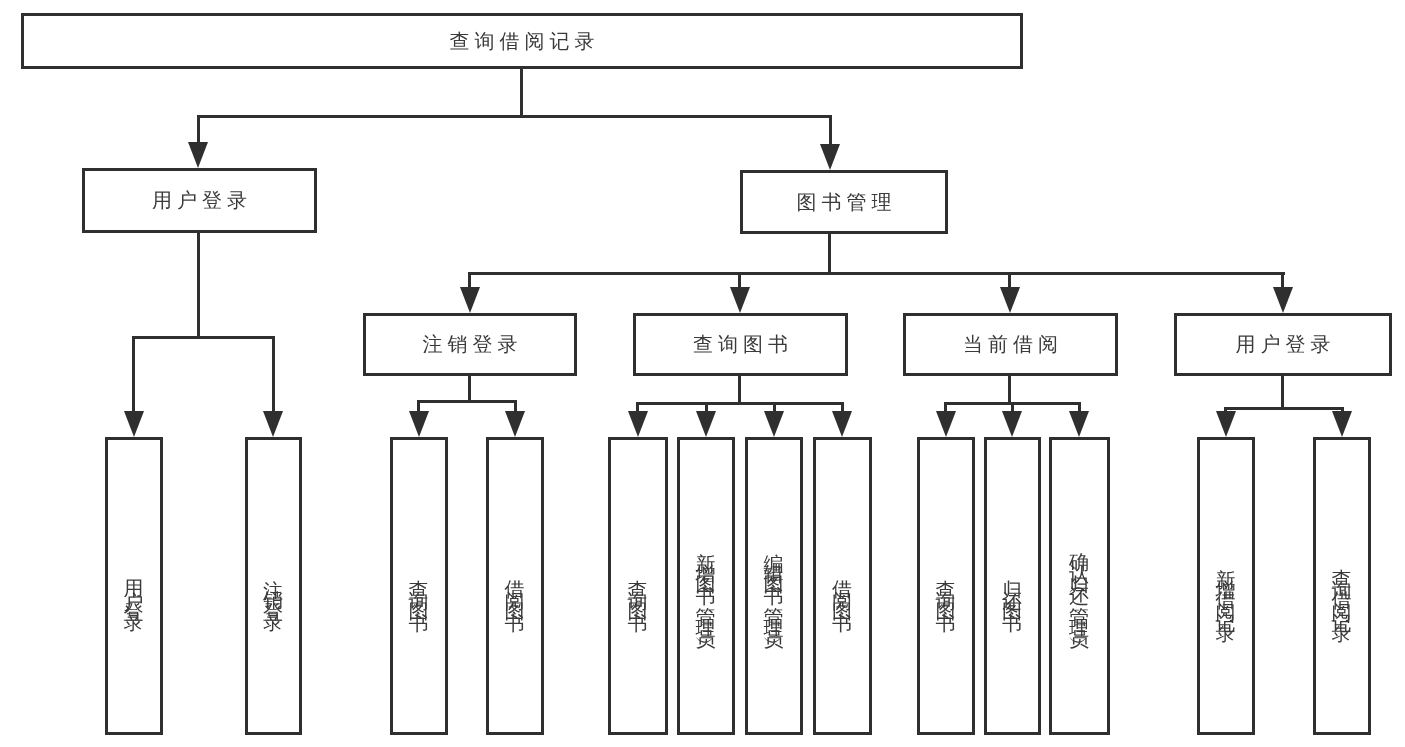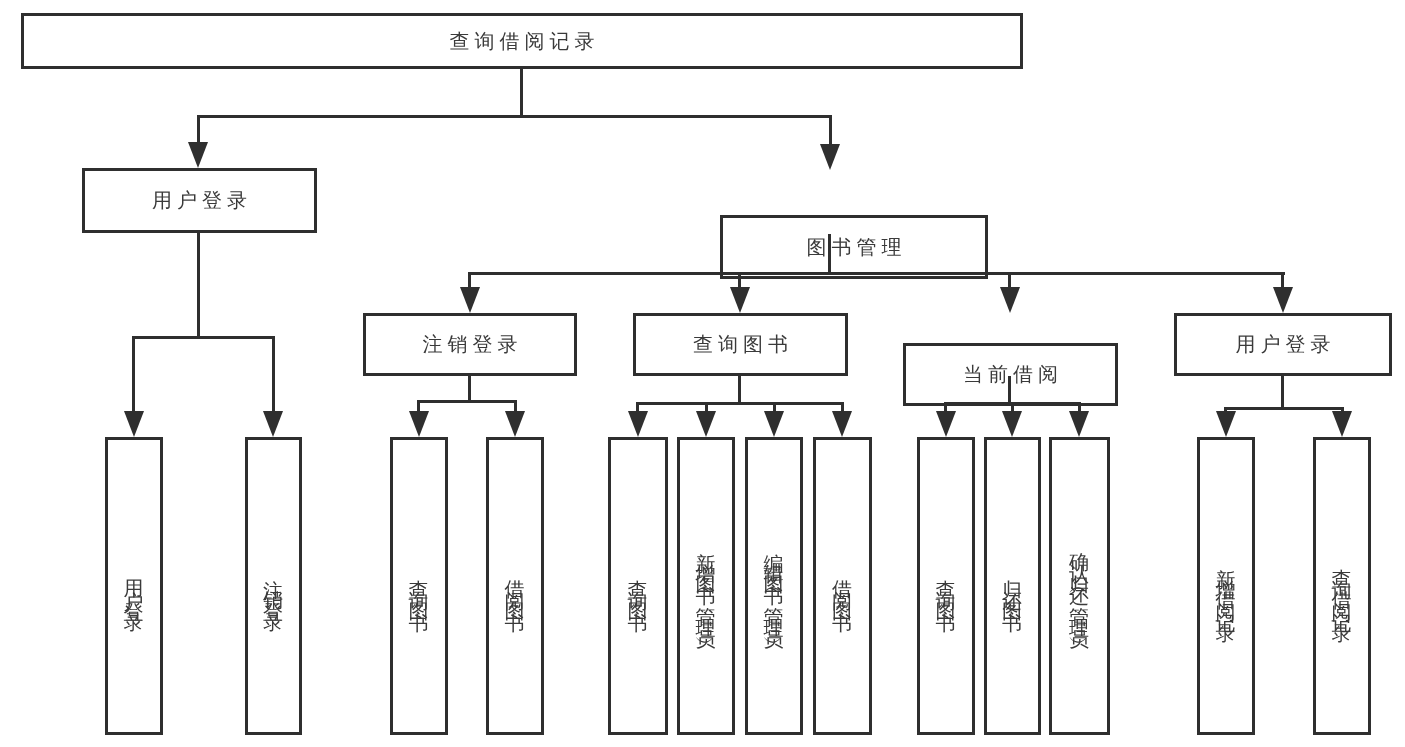--- a/index.html
+++ b/index.html
@@ -33,25 +33,25 @@
   }
 </style>
 </head>
 <body>
 
 <div id="stage">
 
   <div class="box" style="left:21px;top:13px;width:1002px;height:56px;">查询借阅记录</div>
 
   <div class="box" style="left:82px;top:168px;width:235px;height:65px;">用户登录</div>
-  <div class="box" style="left:720px;top:170px;width:268px;height:64px;margin-top:45px;">图书管理</div>
+  <div class="box" style="left:740px;top:170px;width:208px;height:64px;">图书管理</div>
 
   <div class="box" style="left:363px;top:313px;width:214px;height:63px;">注销登录</div>
   <div class="box" style="left:633px;top:313px;width:215px;height:63px;">查询图书</div>
-  <div class="box" style="left:903px;top:313px;width:215px;height:63px;margin-top:30px;">当前借阅</div>
+  <div class="box" style="left:903px;top:313px;width:215px;height:63px;">当前借阅</div>
   <div class="box" style="left:1174px;top:313px;width:218px;height:63px;">用户登录</div>
 
   <div class="box vbox" style="left:105px;top:437px;width:58px;height:298px;">用户登录</div>
   <div class="box vbox" style="left:245px;top:437px;width:57px;height:298px;">注销登录</div>
 
   <div class="box vbox" style="left:390px;top:437px;width:58px;height:298px;">查询图书</div>
   <div class="box vbox" style="left:486px;top:437px;width:58px;height:298px;">借阅图书</div>
 
   <div class="box vbox" style="left:608px;top:437px;width:60px;height:298px;">查询图书</div>
   <div class="box vbox" style="left:677px;top:437px;width:58px;height:298px;">新增图书（管理员）</div>

